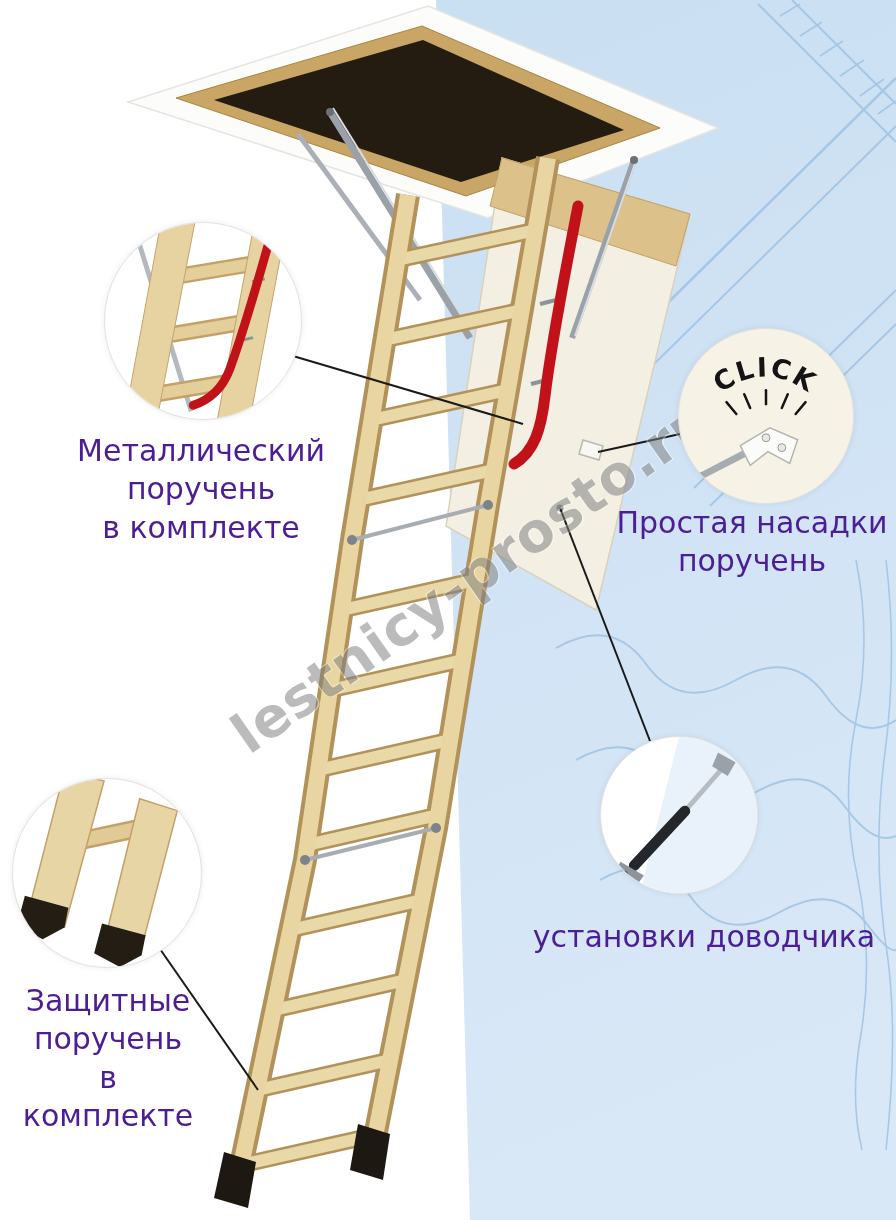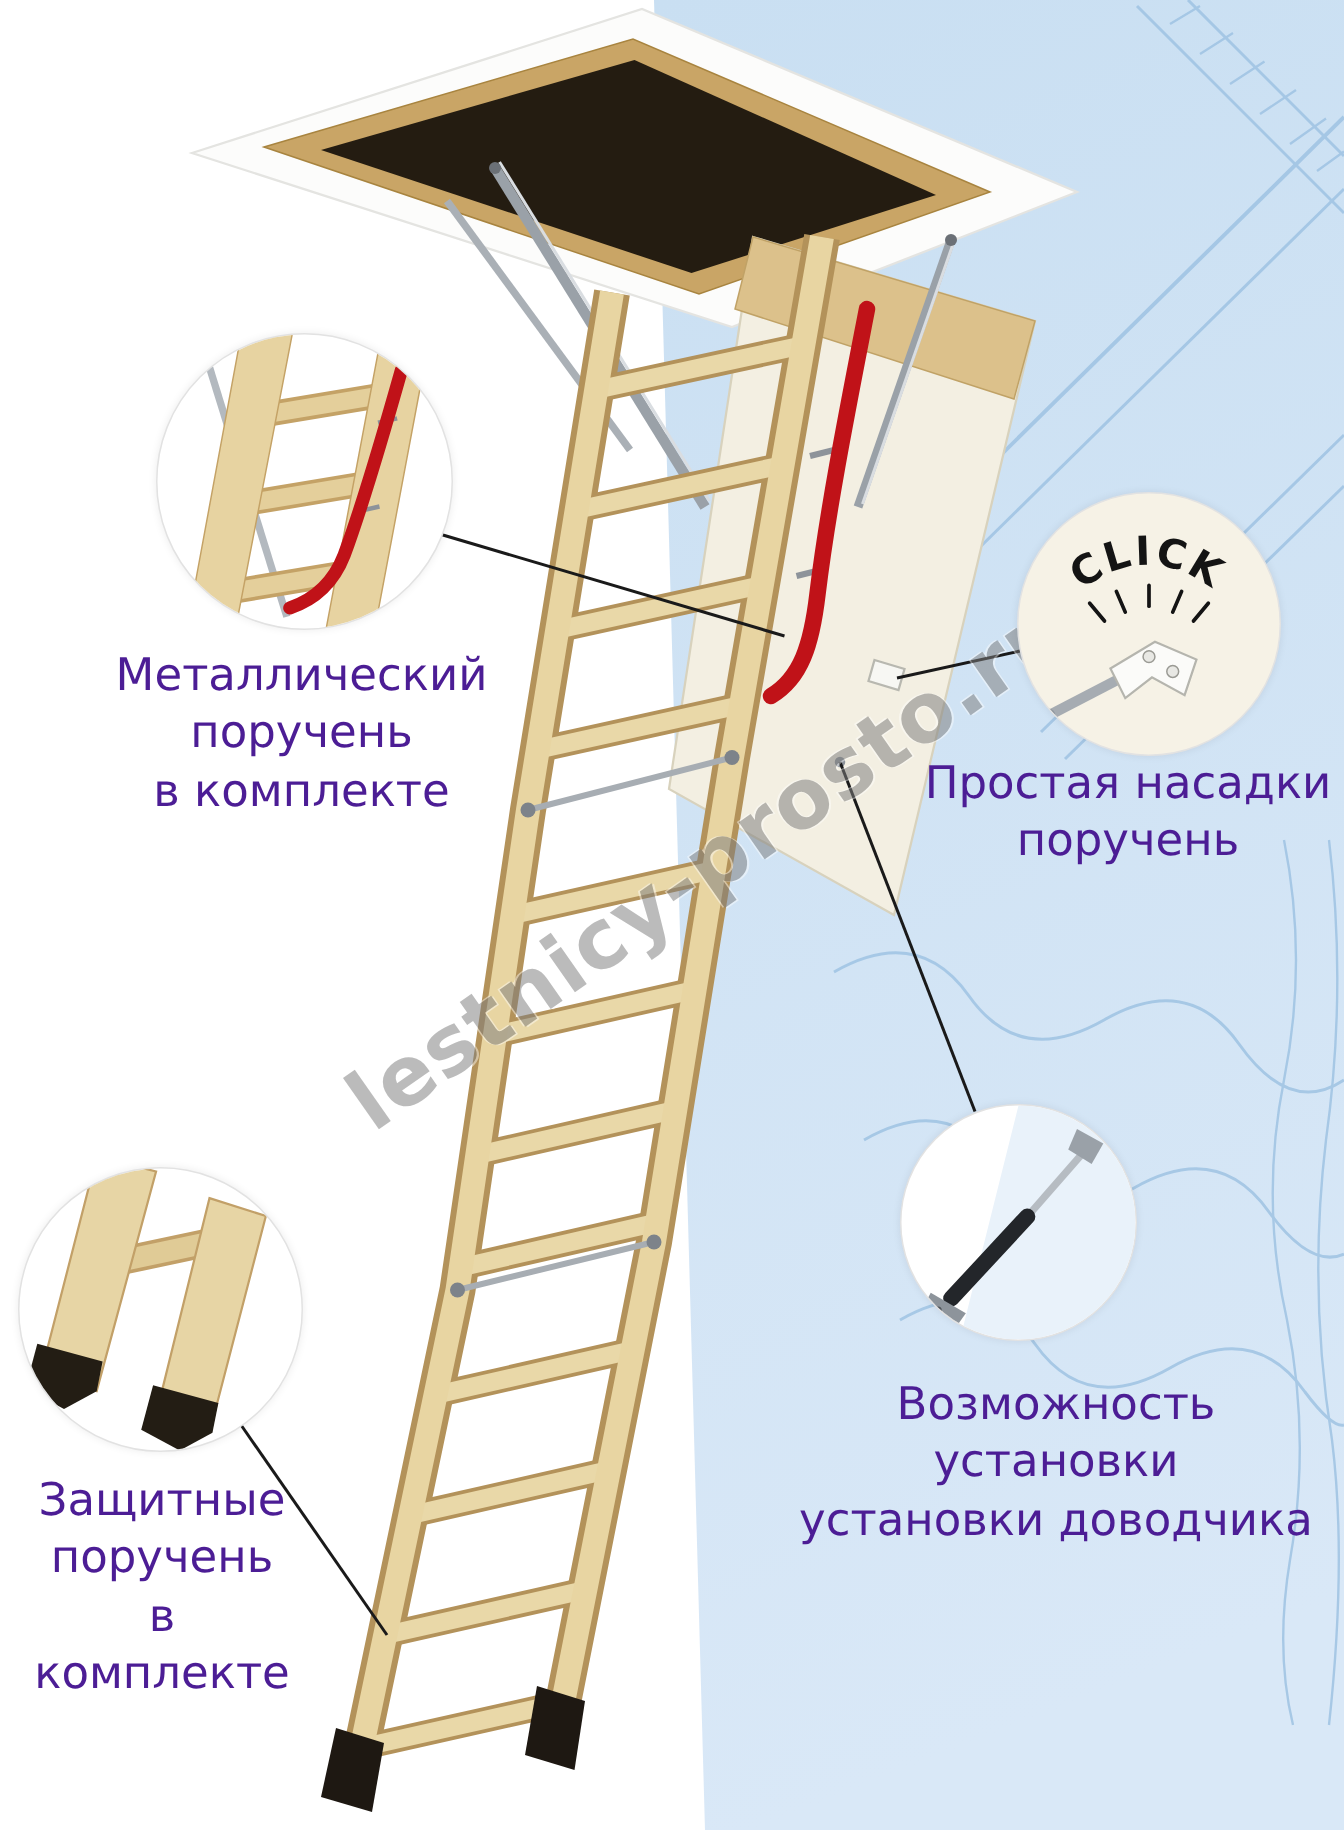--- a/index.html
+++ b/index.html
@@ -228,21 +228,20 @@
     <span>Металлический поручень</span>
     <span>в комплекте</span>
   </div>
 
   <div class="label lb-mounting">
     <span>Простая насадки</span>
     <span>поручень</span>
   </div>
 
   <div class="label lb-gas">
-    <span>Возможность установки</span>
     <span>установки доводчика</span>
   </div>
 
   <div class="label lb-feet">
     <span>Защитные</span>
     <span>поручень</span>
     <span>в комплекте</span>
   </div>
 
 </div>

